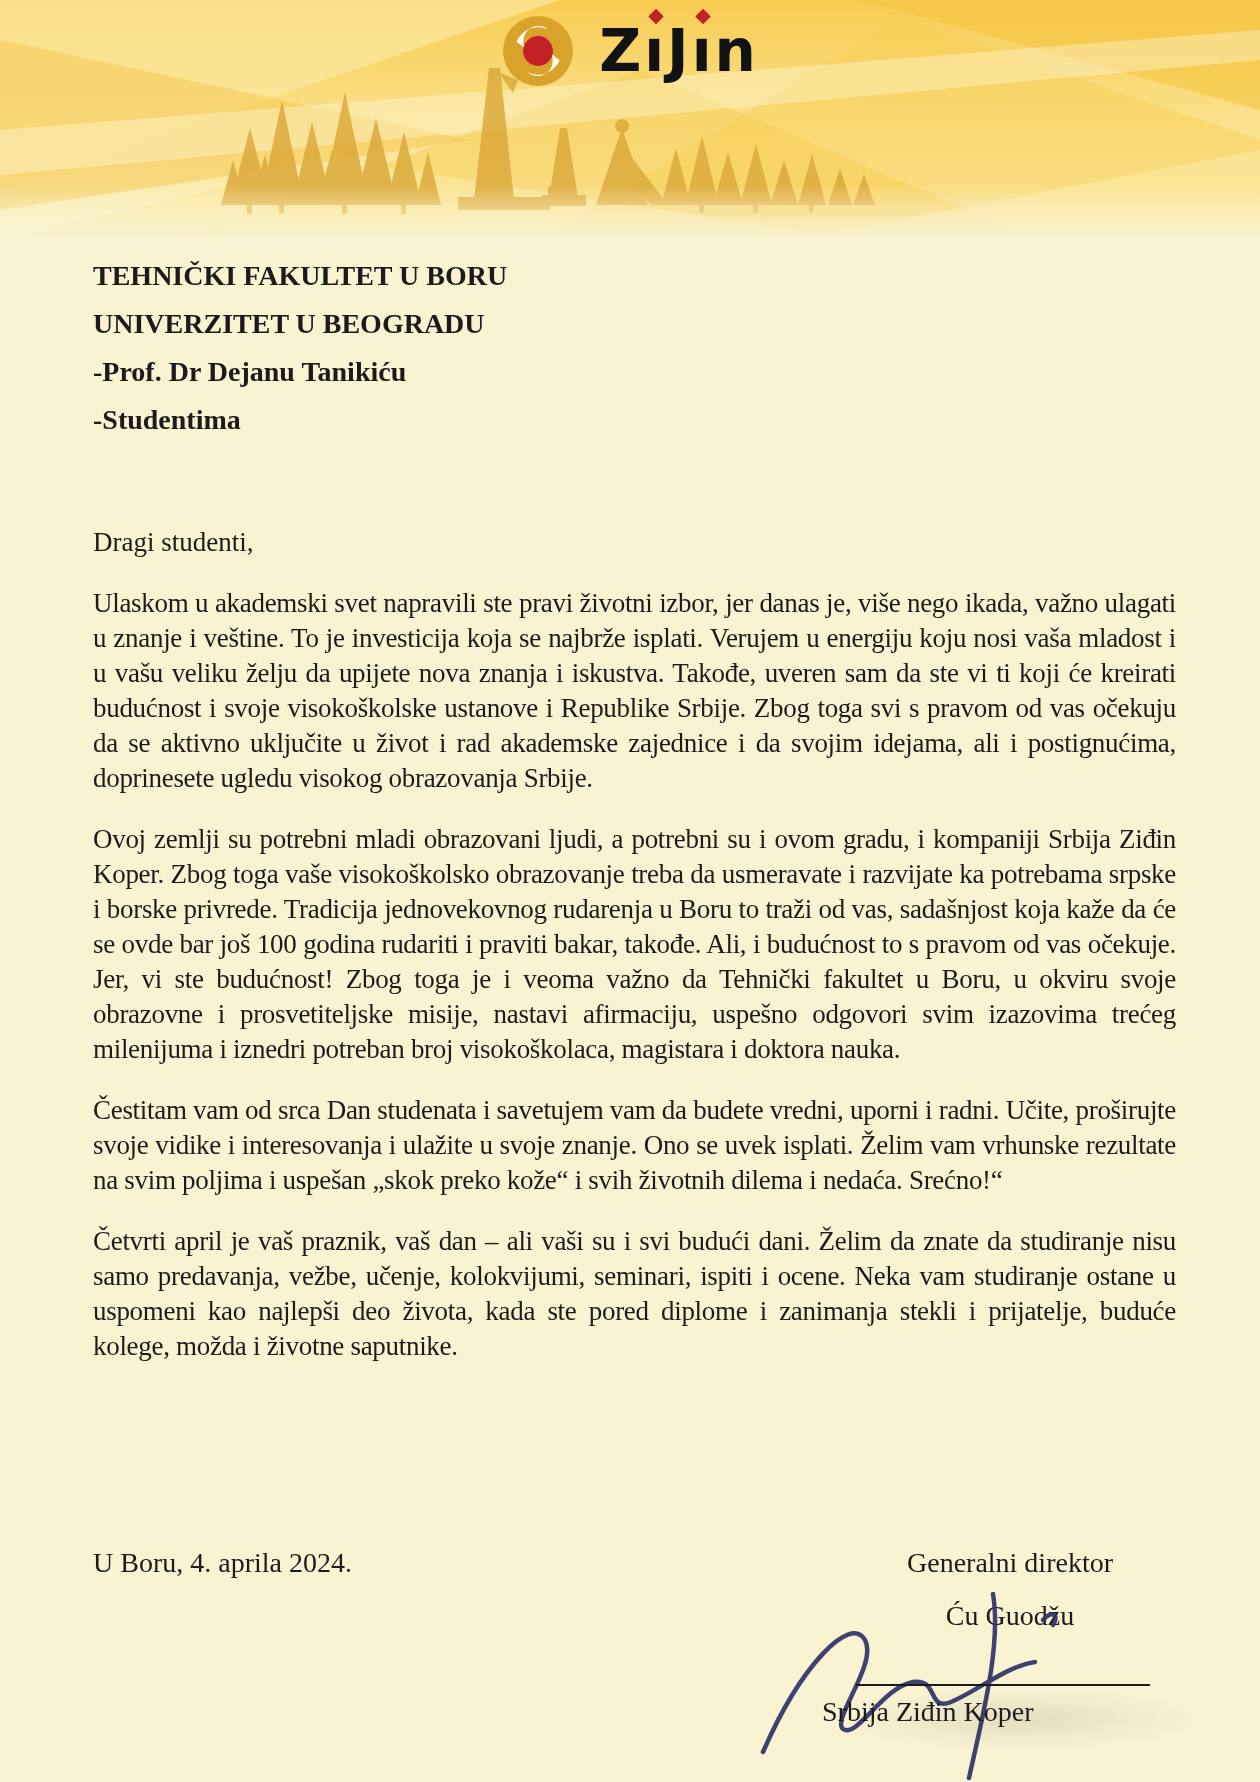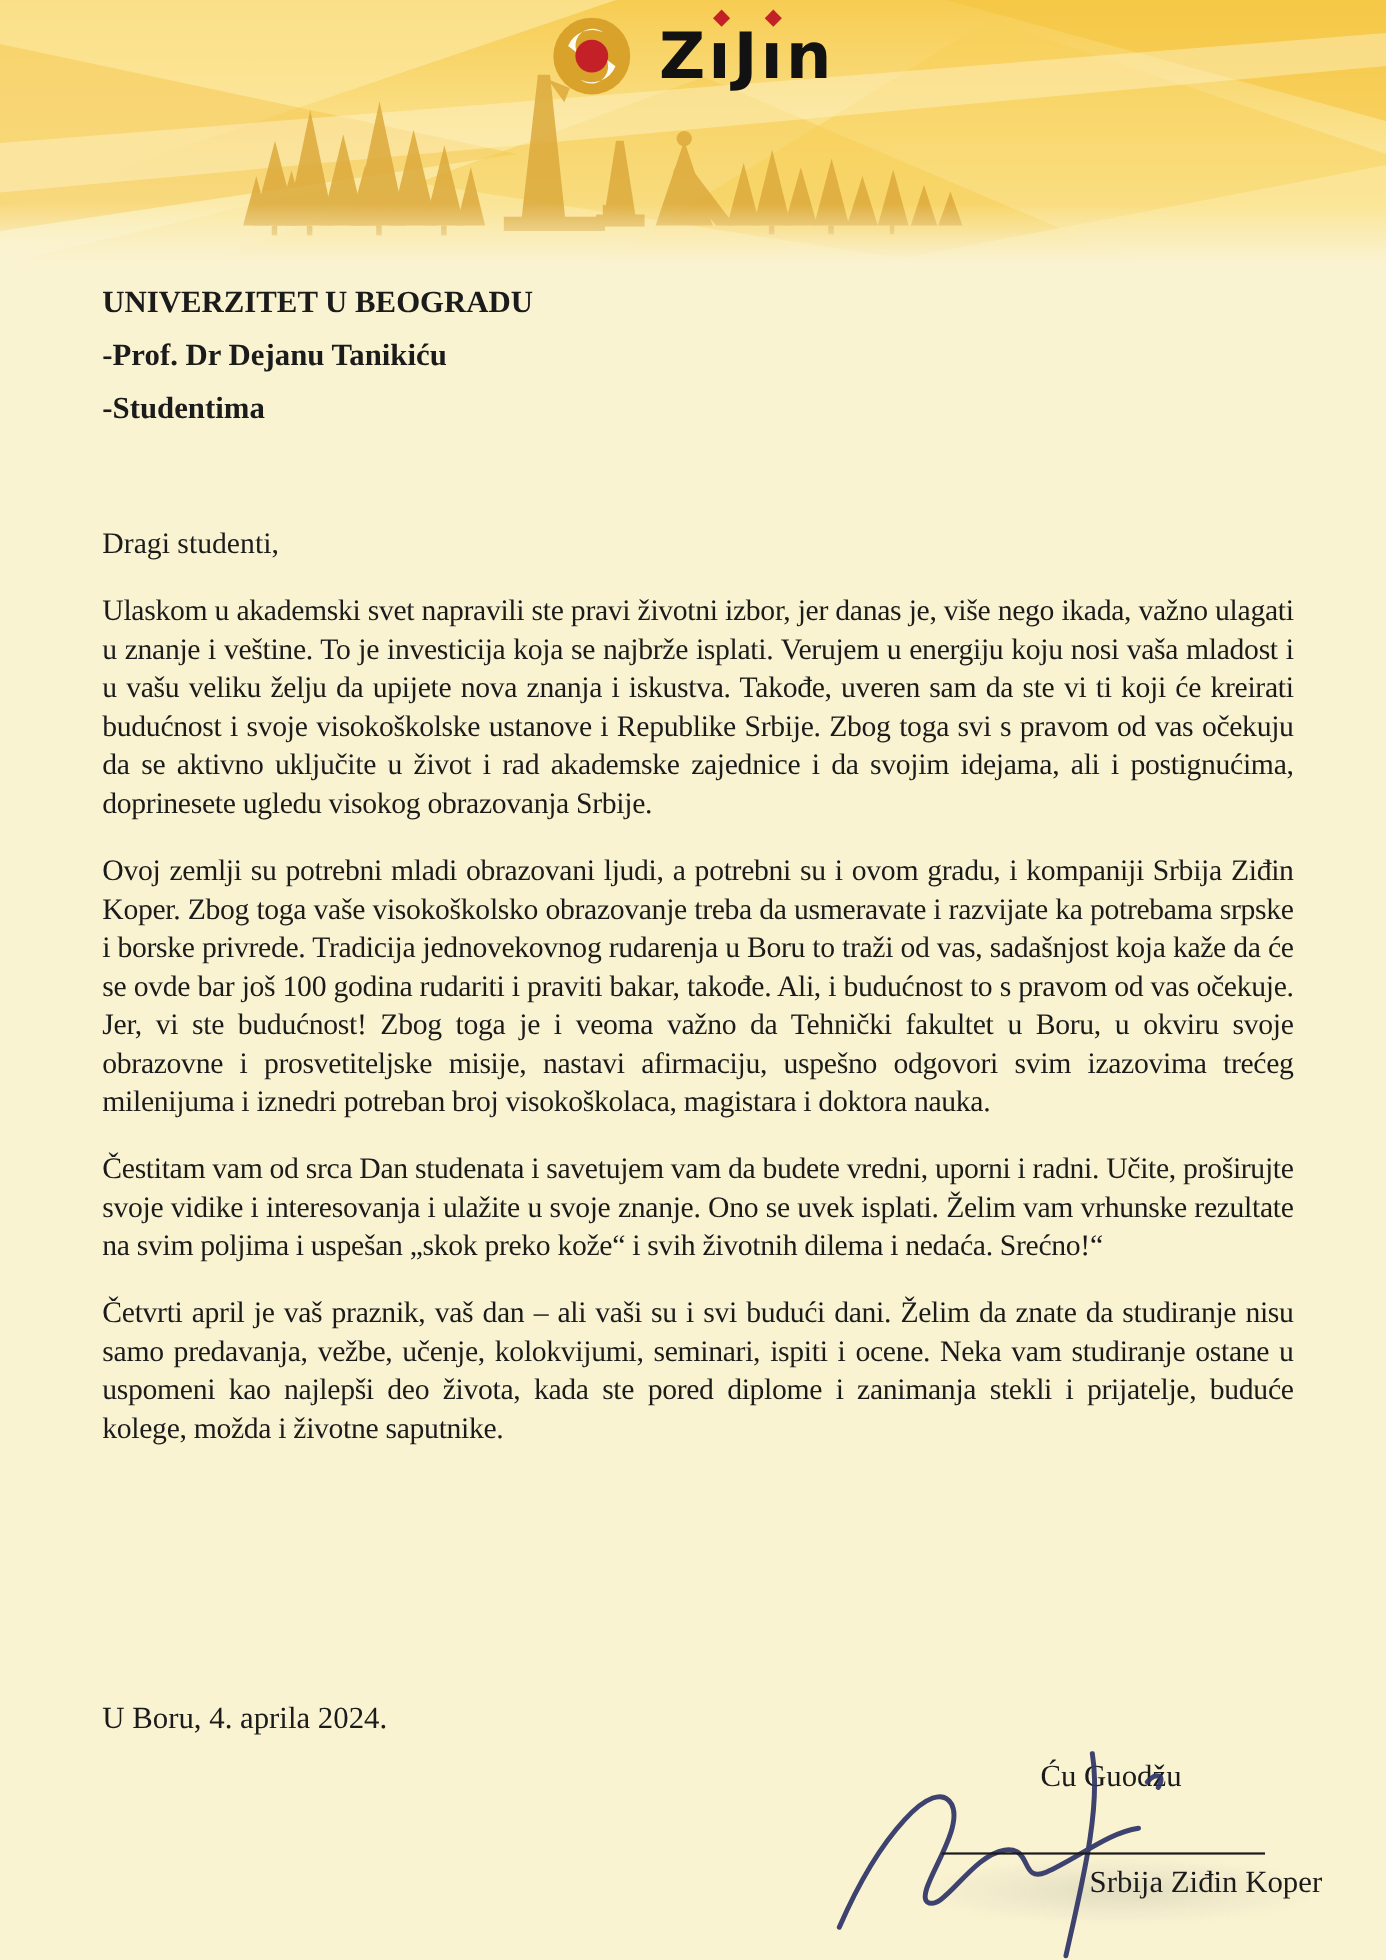--- a/index.html
+++ b/index.html
@@ -44,21 +44,21 @@
     margin:26px 0 0 0;
     font-size:27px;line-height:35px;
     letter-spacing:-0.3px;
     text-align:justify;
   }
   
   .place-date{position:absolute;left:93px;top:1547px;font-size:28px;}
   .sign-block{position:absolute;left:820px;top:1547px;width:380px;text-align:center;font-size:28px;}
   .signer-name{position:absolute;left:820px;top:1600px;width:380px;text-align:center;font-size:28px;}
   .sig-line{position:absolute;left:856px;top:1684px;width:294px;height:2px;background:#1a1a1a;}
-  .company{position:absolute;left:822px;top:1696px;width:380px;text-align:right;font-size:28px;}
+  .company{position:absolute;left:822px;top:1696px;width:380px;text-align:left;font-size:28px;}
   .stamp-smudge{
     position:absolute;left:832px;top:1688px;width:370px;height:62px;
     background:radial-gradient(ellipse at center, rgba(110,110,110,0.16), rgba(110,110,110,0) 70%);
     filter:blur(2px);
   }
   .signature-svg{position:absolute;left:745px;top:1592px;width:340px;height:190px;}
 </style>
 </head>
 <body>
 
@@ -142,35 +142,37 @@
       <span class="logo-letter"><span>Z</span></span>
       <span class="logo-letter"><span class="diamond"></span><span>ı</span></span>
       <span class="logo-letter"><span>J</span></span>
       <span class="logo-letter"><span class="diamond"></span><span>ı</span></span>
       <span class="logo-letter"><span>n</span></span>
     </div>
   </div>
 
   <div class="letter-body">
     <div class="recipient">
+      <div>TEHNIČKI FAKULTET U BORU</div>
       <div>UNIVERZITET U BEOGRADU</div>
       <div>-Prof. Dr Dejanu Tanikiću</div>
       <div>-Studentima</div>
     </div>
 
 
     <div class="salutation">Dragi studenti,</div>
 
     <p class="para">Ulaskom u akademski svet napravili ste pravi životni izbor, jer danas je, više nego ikada, važno ulagati u znanje i veštine. To je investicija koja se najbrže isplati. Verujem u energiju koju nosi vaša mladost i u vašu veliku želju da upijete nova znanja i iskustva. Takođe, uveren sam da ste vi ti koji će kreirati budućnost i svoje visokoškolske ustanove i Republike Srbije. Zbog toga svi s pravom od vas očekuju da se aktivno uključite u život i rad akademske zajednice i da svojim idejama, ali i postignućima, doprinesete ugledu visokog obrazovanja Srbije.</p>
     <p class="para">Ovoj zemlji su potrebni mladi obrazovani ljudi, a potrebni su i ovom gradu, i kompaniji Srbija Ziđin Koper. Zbog toga vaše visokoškolsko obrazovanje treba da usmeravate i razvijate ka potrebama srpske i borske privrede. Tradicija jednovekovnog rudarenja u Boru to traži od vas, sadašnjost koja kaže da će se ovde bar još 100 godina rudariti i praviti bakar, takođe. Ali, i budućnost to s pravom od vas očekuje. Jer, vi ste budućnost! Zbog toga je i veoma važno da Tehnički fakultet u Boru, u okviru svoje obrazovne i prosvetiteljske misije, nastavi afirmaciju, uspešno odgovori svim izazovima trećeg milenijuma i iznedri potreban broj visokoškolaca, magistara i doktora nauka.</p>
     <p class="para">Čestitam vam od srca Dan studenata i savetujem vam da budete vredni, uporni i radni. Učite, proširujte svoje vidike i interesovanja i ulažite u svoje znanje. Ono se uvek isplati. Želim vam vrhunske rezultate na svim poljima i uspešan „skok preko kože“ i svih životnih dilema i nedaća. Srećno!“</p>
     <p class="para">Četvrti april je vaš praznik, vaš dan – ali vaši su i svi budući dani. Želim da znate da studiranje nisu samo predavanja, vežbe, učenje, kolokvijumi, seminari, ispiti i ocene. Neka vam studiranje ostane u uspomeni kao najlepši deo života, kada ste pored diplome i zanimanja stekli i prijatelje, buduće kolege, možda i životne saputnike.</p>
   </div>
 
   <div class="place-date">U Boru, 4. aprila 2024.</div>
+  <div class="sign-block">Generalni direktor</div>
   <div class="signer-name">Ću Guodžu</div>
 
   <div class="stamp-smudge"></div>
 
   <svg class="signature-svg" viewBox="0 0 340 190">
     <g fill="none" stroke="#2e3366" stroke-width="4.5" stroke-linecap="round" opacity="0.92">
       <path d="M 18,160 C 55,75 105,22 120,48 C 133,72 86,128 98,137 C 112,147 138,95 168,90 C 194,86 182,120 206,110 C 234,98 262,74 290,70"></path>
       <path d="M 248,2 C 256,50 240,115 224,186"></path>
       <path d="M 298,28 C 306,18 315,22 308,33"></path>
     </g>

